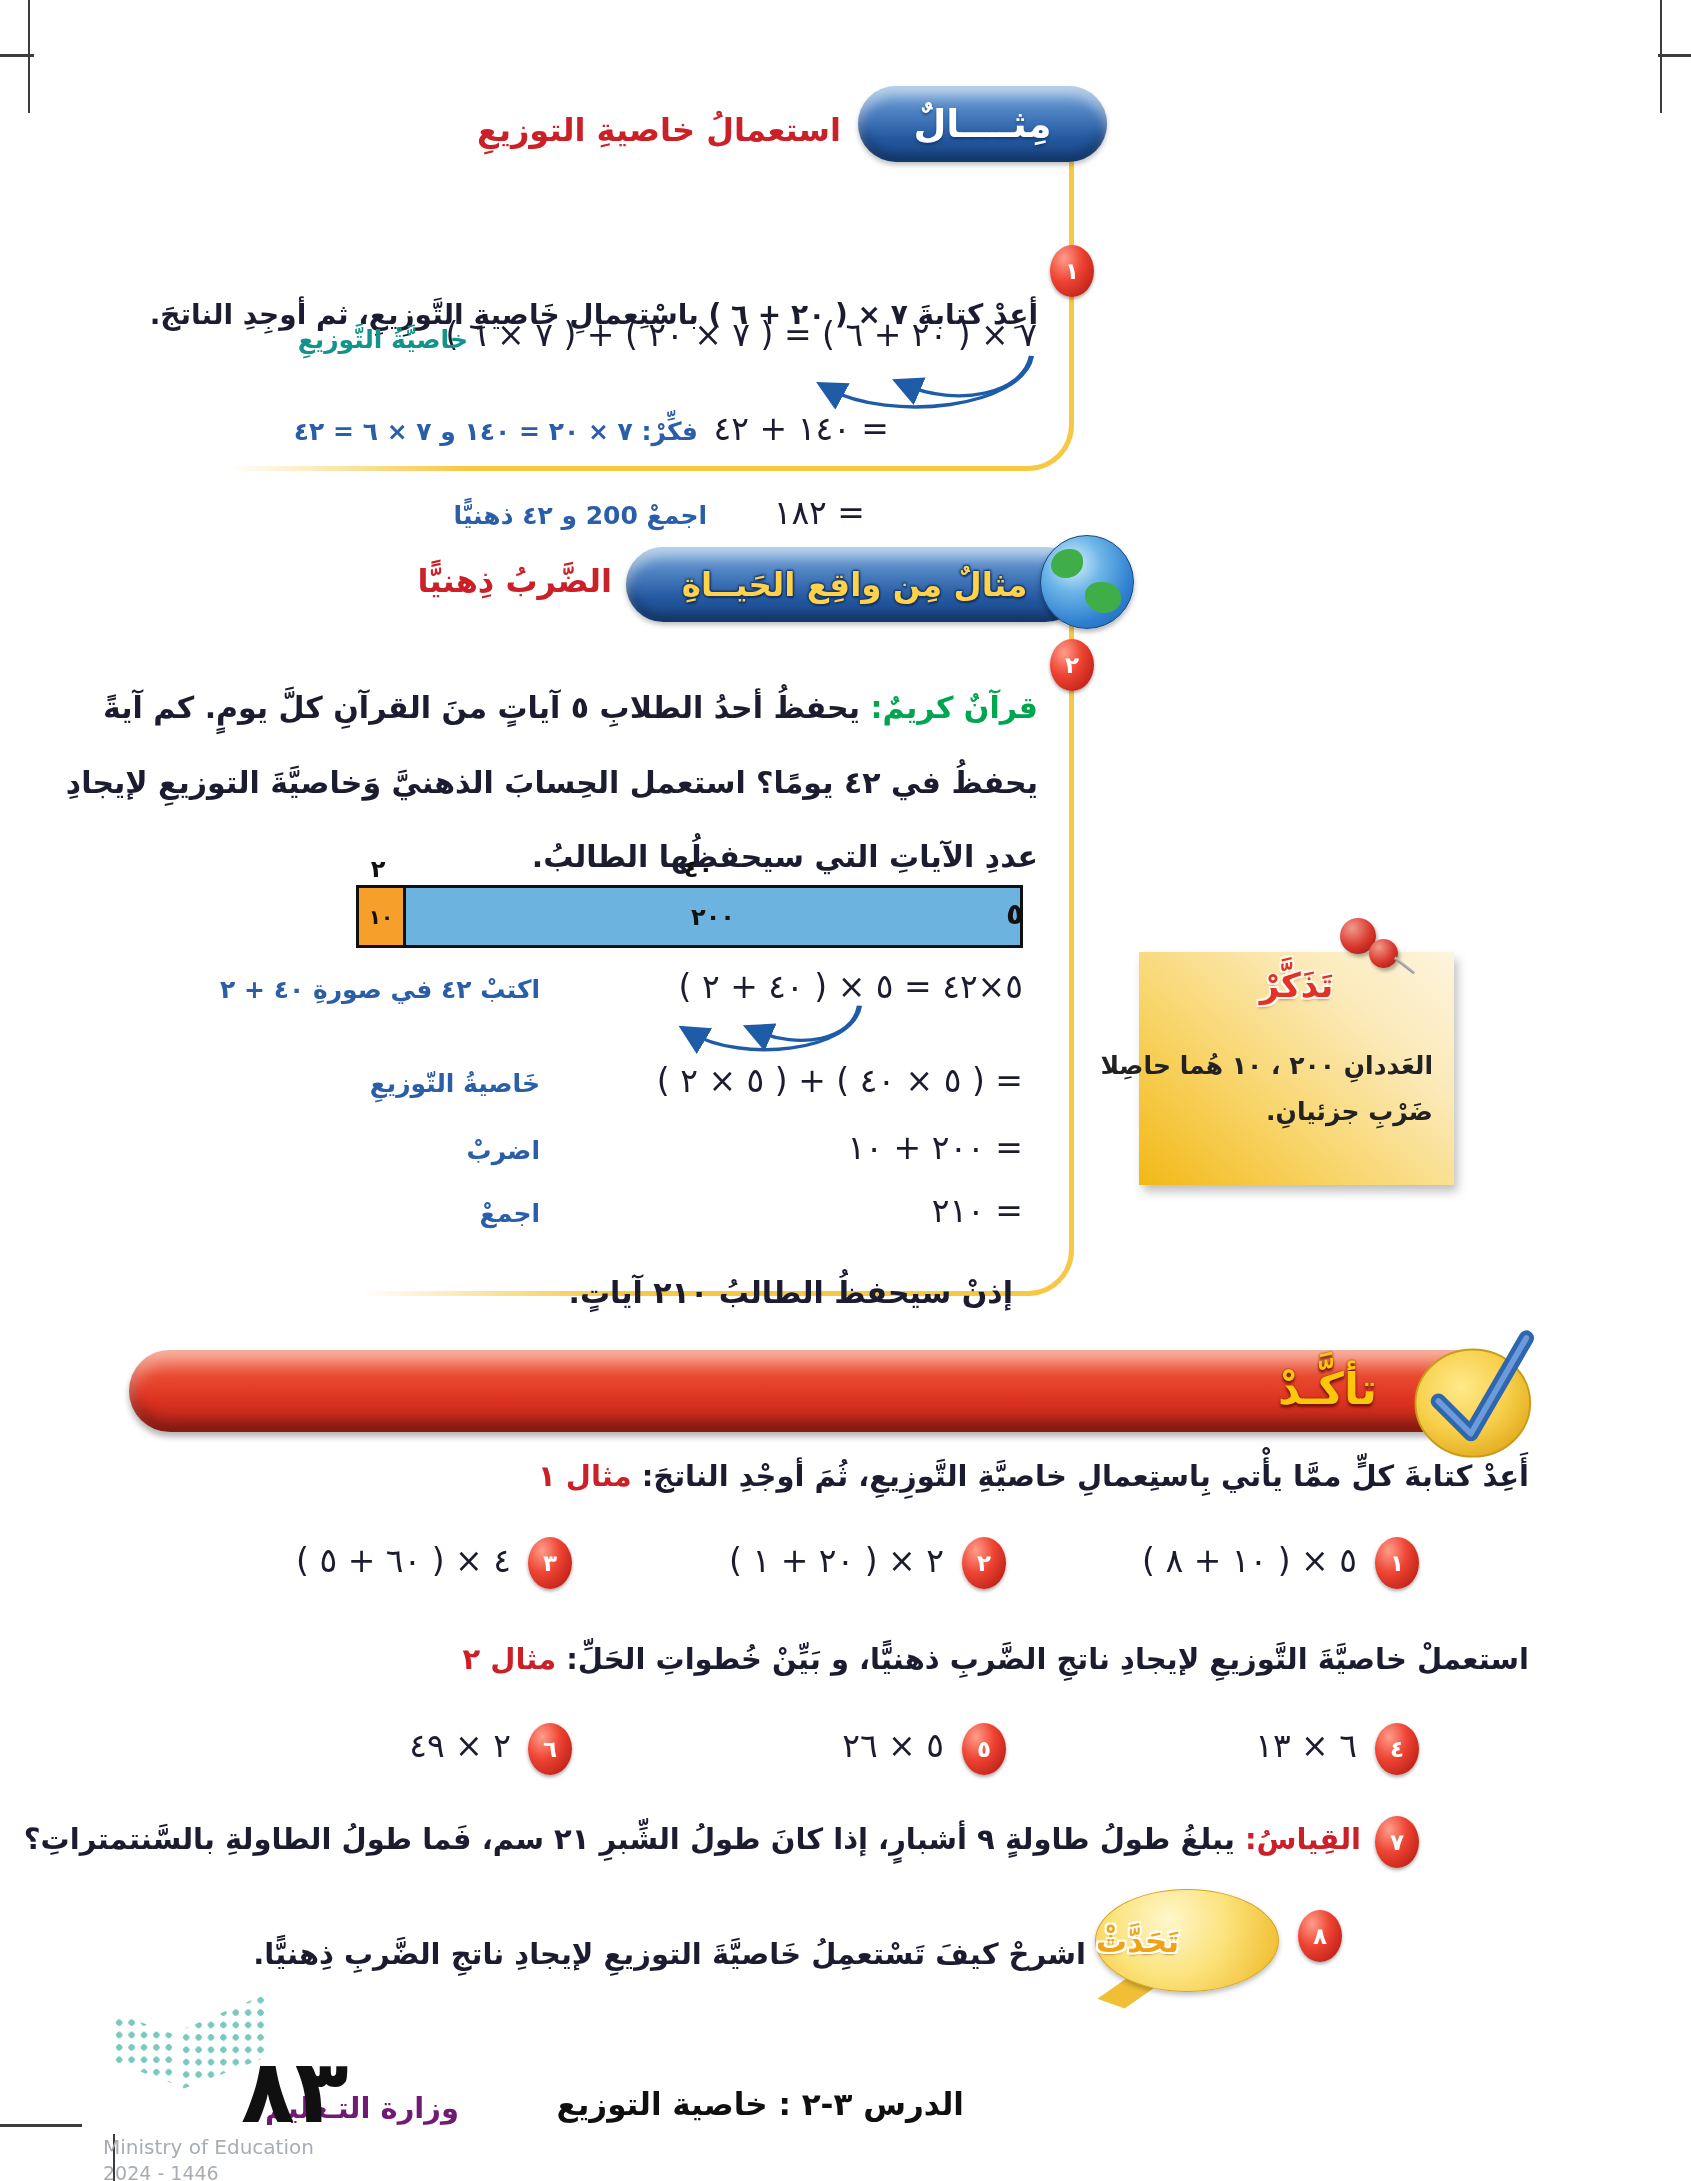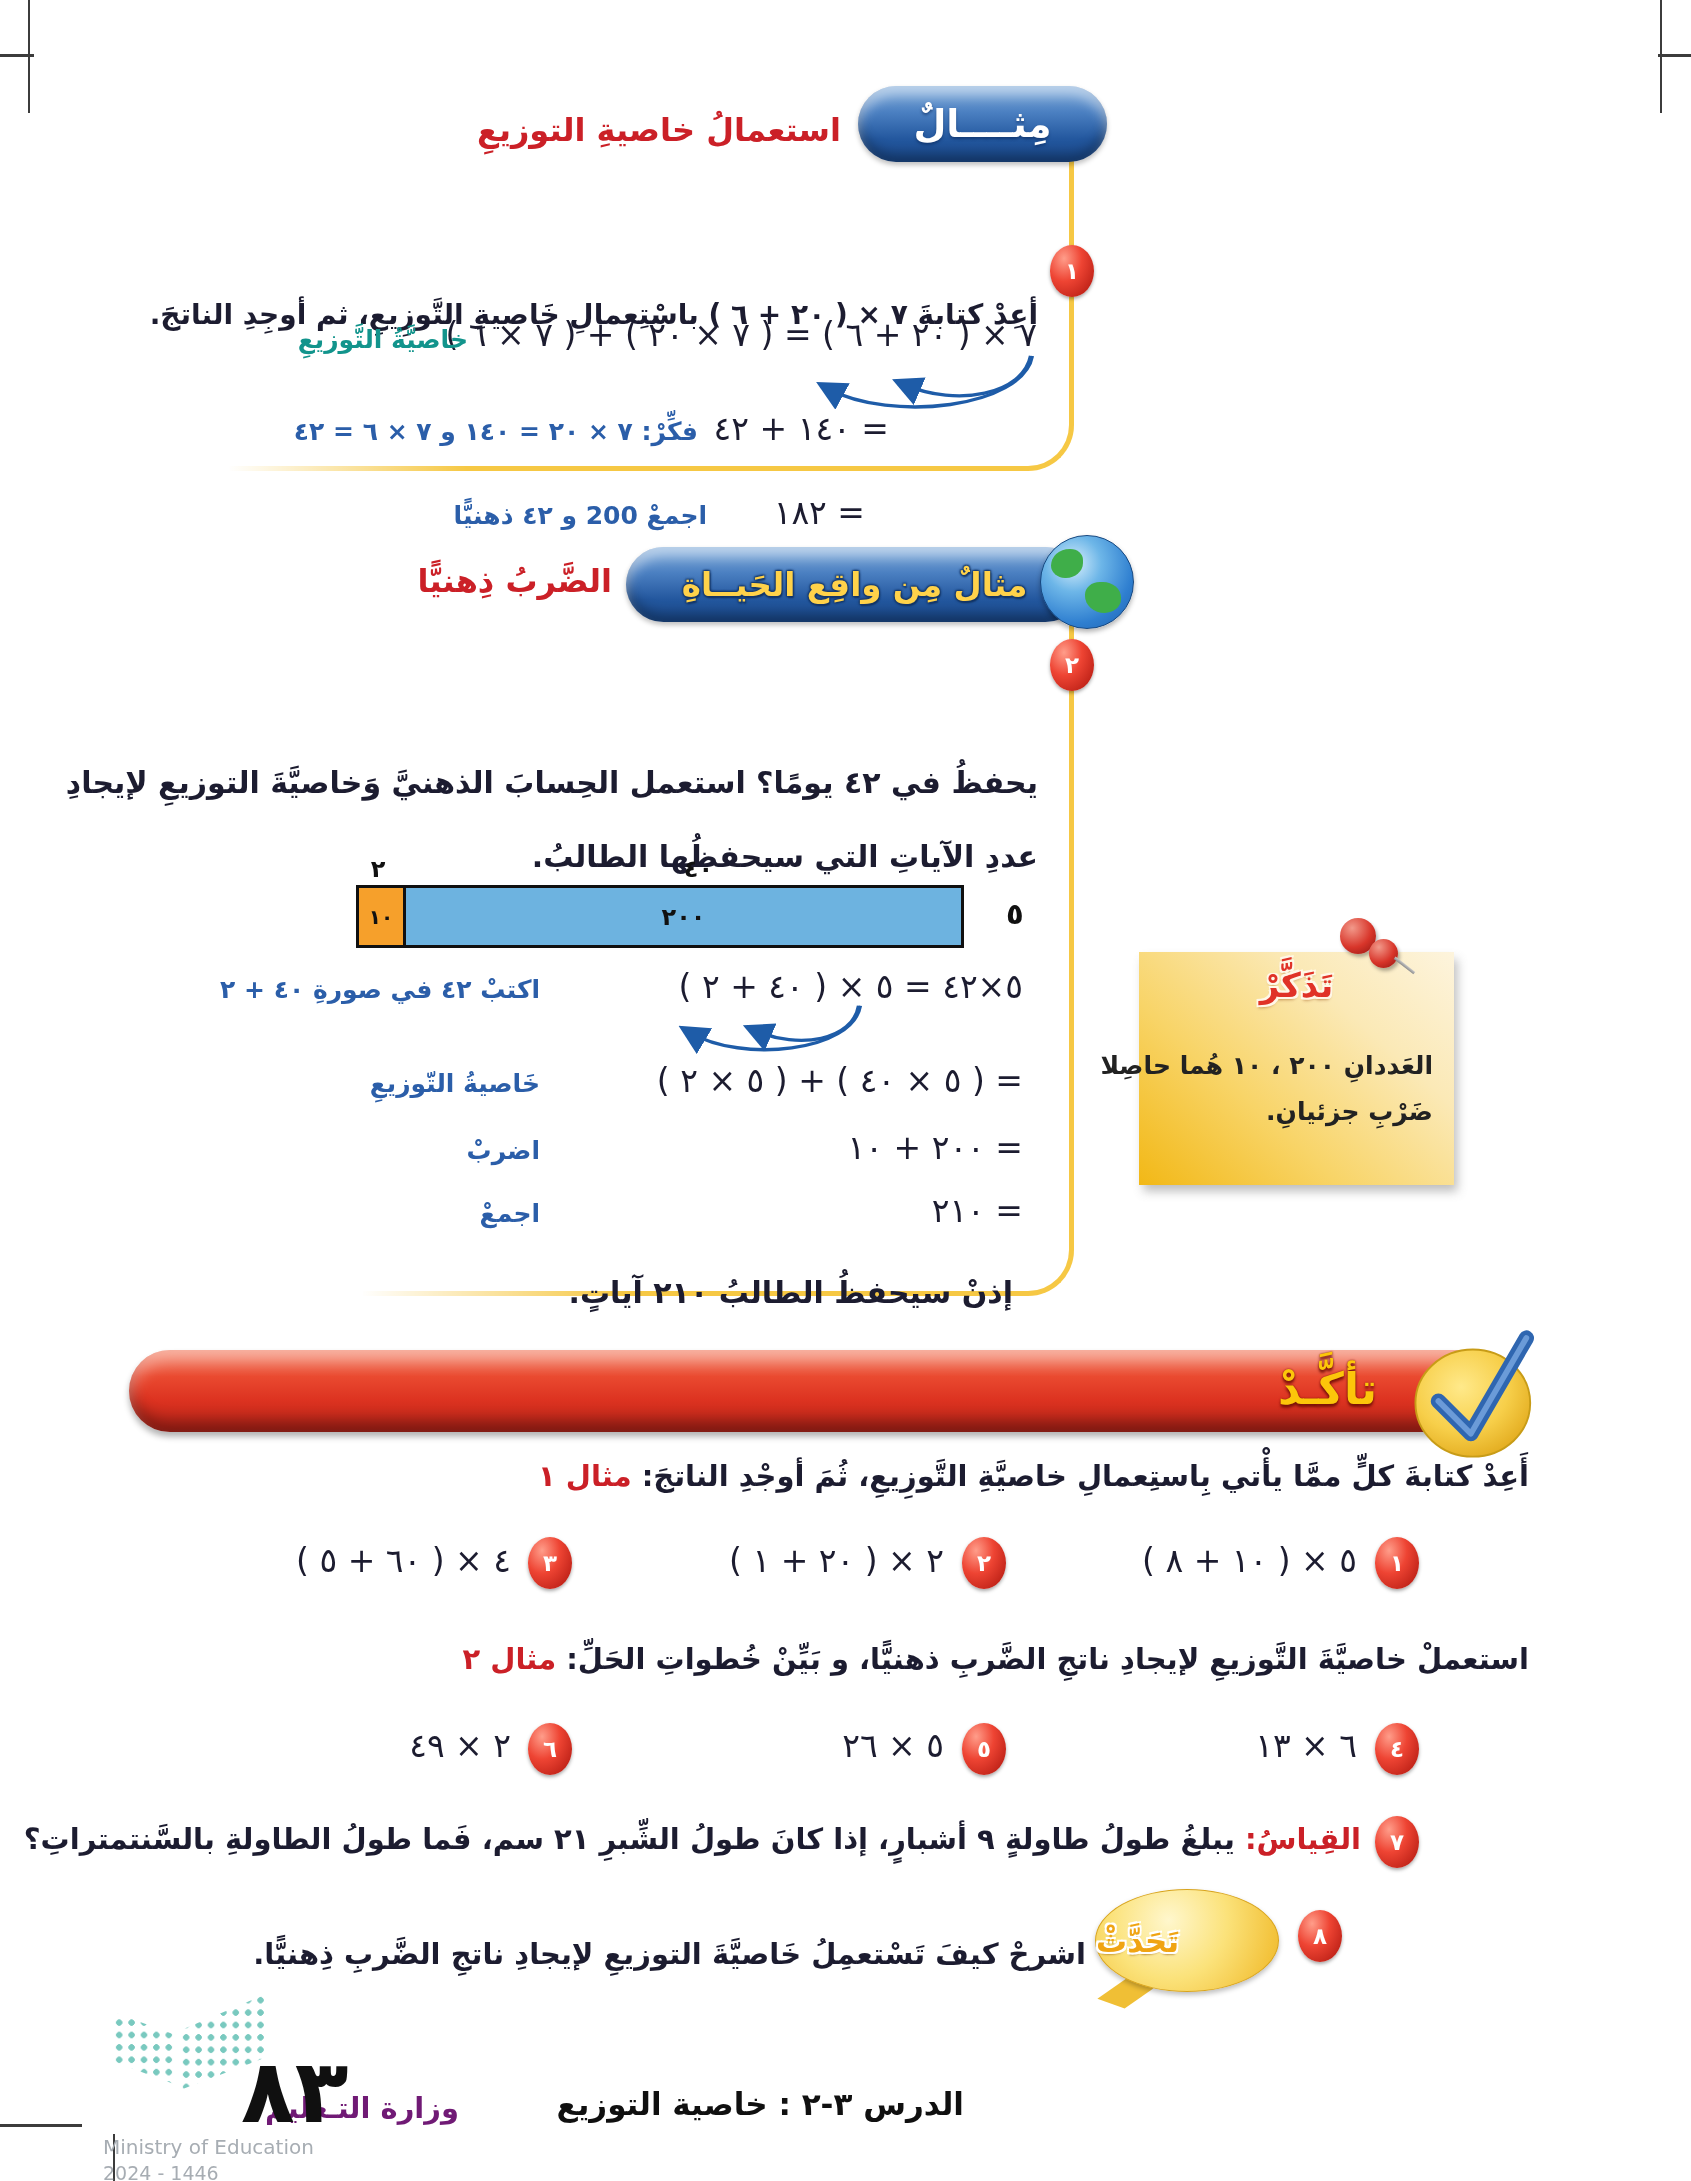--- a/index.html
+++ b/index.html
@@ -127,26 +127,30 @@
   </div>
   <div class="abs globe" style="left:1040px;top:535px;width:92px;height:92px">
     <div class="land" style="left:9.6px;top:13.4px;width:32.5px;height:29px;border-radius:60% 40% 55% 45%"></div>
     <div class="land" style="left:44px;top:46px;width:36px;height:31px;border-radius:45% 55% 50% 60%"></div>
   </div>
   <div class="abs rtl nowrap red" style="right:1080px;top:562px;font-size:32px;font-weight:bold">الضَّربُ ذِهنيًّا</div>
 
   <div class="abs badge" style="left:1050px;top:639px">
     <span>٢</span>
   </div>
+  <div class="abs rtl nowrap bodytext" style="right:654px;top:642px;font-size:30px">
+    <span class="green">قرآنٌ كريمٌ:</span>
+    <span>يحفظُ أحدُ الطلابِ ٥ آياتٍ منَ القرآنِ كلَّ يومٍ. كم آيةً</span>
+  </div>
   <div class="abs rtl nowrap bodytext" style="right:654px;top:717px;font-size:30px">يحفظُ في ٤٢ يومًا؟ استعمل الحِسابَ الذهنيَّ وَخاصيَّةَ التوزيعِ لإيجادِ</div>
   <div class="abs rtl nowrap bodytext" style="right:654px;top:791px;font-size:30px">عددِ الآياتِ التي سيحفظُها الطالبُ.</div>
 
   <div class="abs bar-top-label" style="left:356px;top:855px;width:44px">٢</div>
   <div class="abs bar-top-label" style="left:403px;top:855px;width:591px">٤٠</div>
-  <div class="abs bar-frame" style="left:356px;top:885px;width:608px;height:63px">
+  <div class="abs bar-frame" style="left:356px;top:885px;width:667px;height:63px">
     <div class="bar-left">١٠</div>
     <div class="bar-right">٢٠٠</div>
   </div>
   <div class="abs" style="left:1006px;top:897px;font-size:29px;font-weight:bold;color:#111">٥</div>
 
   <div class="abs rtl eq" style="right:669px;top:967px">٥×٤٢ = ٥ × ( ٤٠ + ٢ )</div>
   <div class="abs rtl note" style="right:1152px;top:975px">اكتبْ ٤٢ في صورةِ ٤٠ + ٢</div>
 
   <svg class="abs" style="left:669px;top:1000px" width="201" height="69" viewBox="0 0 210 72">
     <defs>

